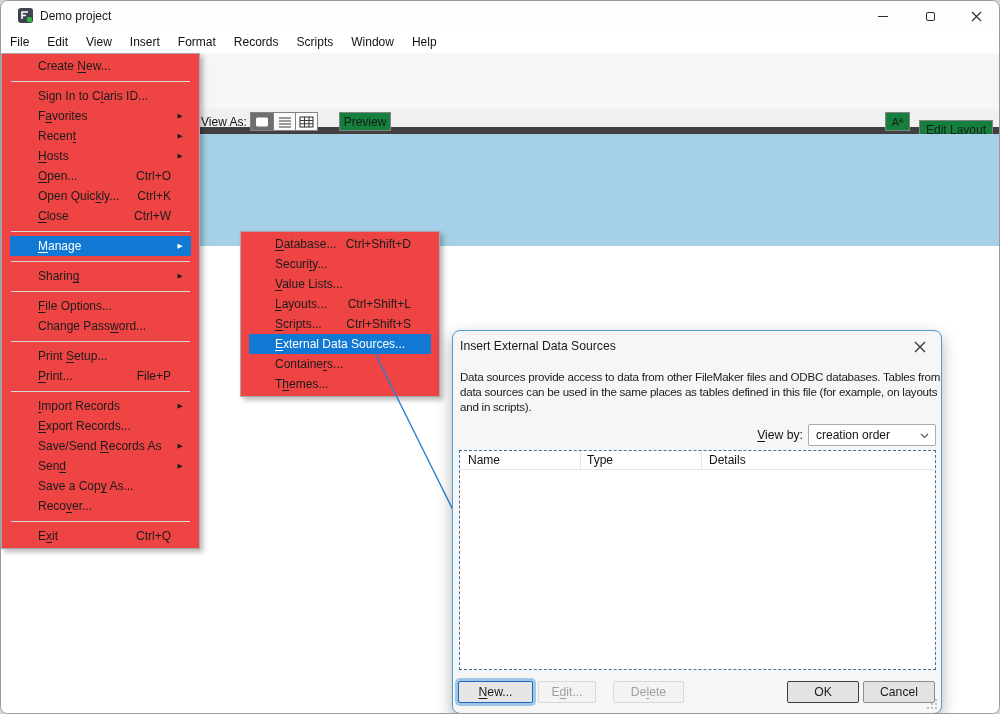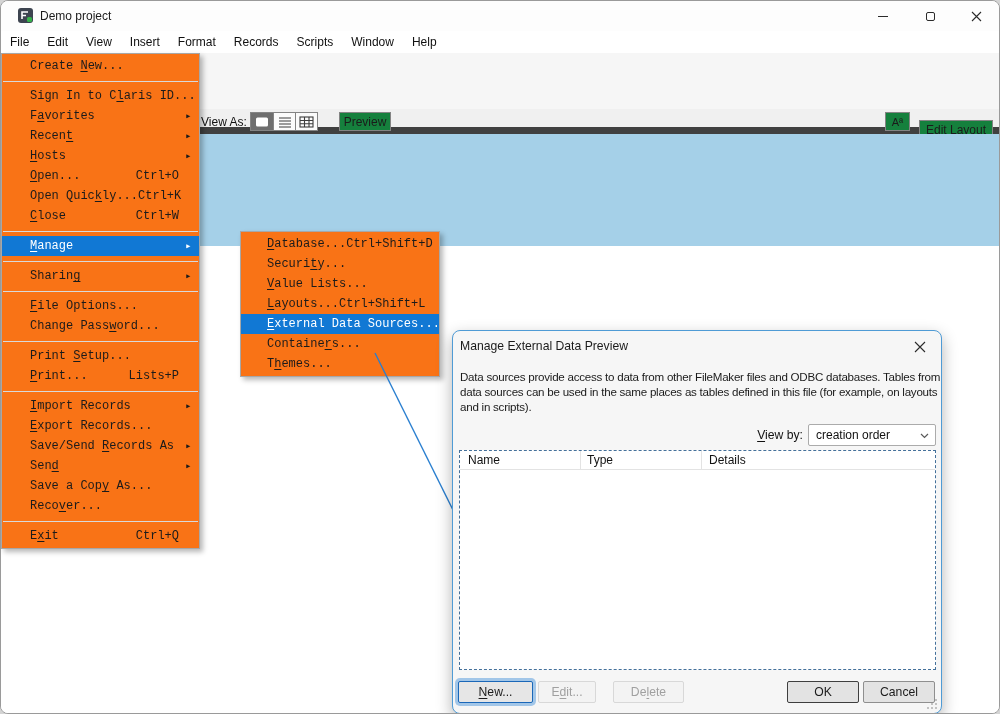--- a/index.html
+++ b/index.html
@@ -38,21 +38,21 @@
   .seg-btn + .seg-btn { border-left:1px solid #848484; }
   .seg-btn.selected { background:#6e6e6e; }
   .bar-btn { position:absolute; top:3px; height:19px; border:1px solid #848484; background:#15803d; display:flex; align-items:center; justify-content:center; font-size:12px; color:#1b1b1b; }
   .preview-btn { left:338px; width:52px; }
   .aa-btn { left:884px; width:25px; font-size:11px; }
   .editlayout-btn { left:918px; width:74px;margin-top:8px; }
   
   .content { position:absolute; left:0; top:133px; width:100%; height:581px; background:#ffffff; }
   .blue-band { position:absolute; left:0; top:0; width:100%; height:112px; background:#a5d0e8; }
   
-  .menu { position:absolute; background:#f97316; border:1px solid #a7a7a7; box-shadow:3px 3px 5px rgba(0,0,0,.28); padding:2px 0; z-index:10;font-family:Liberation Mono, monospace; }
+  .menu { position:absolute; background:#ef4444; border:1px solid #a7a7a7; box-shadow:3px 3px 5px rgba(0,0,0,.28); padding:2px 8px; z-index:10; }
   .file-menu { left:0; top:52px; width:199px; }
   .manage-submenu { left:199px; top:230px; width:200px; z-index:11;margin-left:40px; }
   .menu-item { position:relative; height:20px; display:flex; align-items:center; font-size:12px; padding:0 20px 0 28px; color:#1b1b1b; white-space:nowrap; }
   .manage-submenu .menu-item { padding-left:26px; }
   .mi-accel { margin-left:auto; }
   .mi-arrow { position:absolute; right:7px; top:50%; transform:translateY(-50%) scale(.62); font-size:11px; }
   .menu-item.hl { background:#1178d4; color:#fff; }
   .menu-sep { height:1px; background:#d9d9d9; margin:4.5px 1px; }
   
   .connector { position:absolute; left:370px; top:348px; width:90px; height:166px; z-index:12; pointer-events:none; }
@@ -265,21 +265,21 @@
       </div>
       <div class="menu-item">
         <span class="mi-label">Change Pass<u>w</u>ord...</span>
       </div>
       <div class="menu-sep"></div>
       <div class="menu-item">
         <span class="mi-label">Print <u>S</u>etup...</span>
       </div>
       <div class="menu-item">
         <span class="mi-label"><u>P</u>rint...</span>
-        <span class="mi-accel">Lists+P</span>
+        <span class="mi-accel">File+P</span>
       </div>
       <div class="menu-sep"></div>
       <div class="menu-item">
         <span class="mi-label"><u>I</u>mport Records</span>
         <span class="mi-arrow">▶</span>
       </div>
       <div class="menu-item">
         <span class="mi-label"><u>E</u>xport Records...</span>
       </div>
       <div class="menu-item">
@@ -310,38 +310,42 @@
       </div>
       <div class="menu-item">
         <span class="mi-label">Securi<u>t</u>y...</span>
       </div>
       <div class="menu-item">
         <span class="mi-label"><u>V</u>alue Lists...</span>
       </div>
       <div class="menu-item">
         <span class="mi-label"><u>L</u>ayouts...</span>
         <span class="mi-accel">Ctrl+Shift+L</span>
+      </div>
+      <div class="menu-item">
+        <span class="mi-label"><u>S</u>cripts...</span>
+        <span class="mi-accel">Ctrl+Shift+S</span>
       </div>
       <div class="menu-item hl">
         <span class="mi-label"><u>E</u>xternal Data Sources...</span>
       </div>
       <div class="menu-item">
         <span class="mi-label">Containe<u>r</u>s...</span>
       </div>
       <div class="menu-item">
         <span class="mi-label">T<u>h</u>emes...</span>
       </div>
     </div>
 
   <svg class="connector" viewBox="0 0 90 166">
     <line x1="4" y1="4" x2="82" y2="161" stroke="#2a7fd0" stroke-width="1.4"></line>
   </svg>
 
   <div class="dialog">
-    <span class="dlg-title">Manage External Data Preview</span>
+    <span class="dlg-title">Insert External Data Sources</span>
     <div class="dlg-close">
       <svg width="12" height="12" viewBox="0 0 12 12">
           <path d="M1 1 L11 11 M11 1 L1 11" stroke="#2b2b2b" stroke-width="1.1"></path>
         </svg>
     </div>
     <div class="dlg-desc">Data sources provide access to data from other FileMaker files and ODBC databases. Tables from data sources can be used in the same places as tables defined in this file (for example, on layouts and in scripts).</div>
 
     <span class="viewby-label"><u>V</u>iew by:</span>
     <div class="viewby-select">
       <span>creation order</span>

